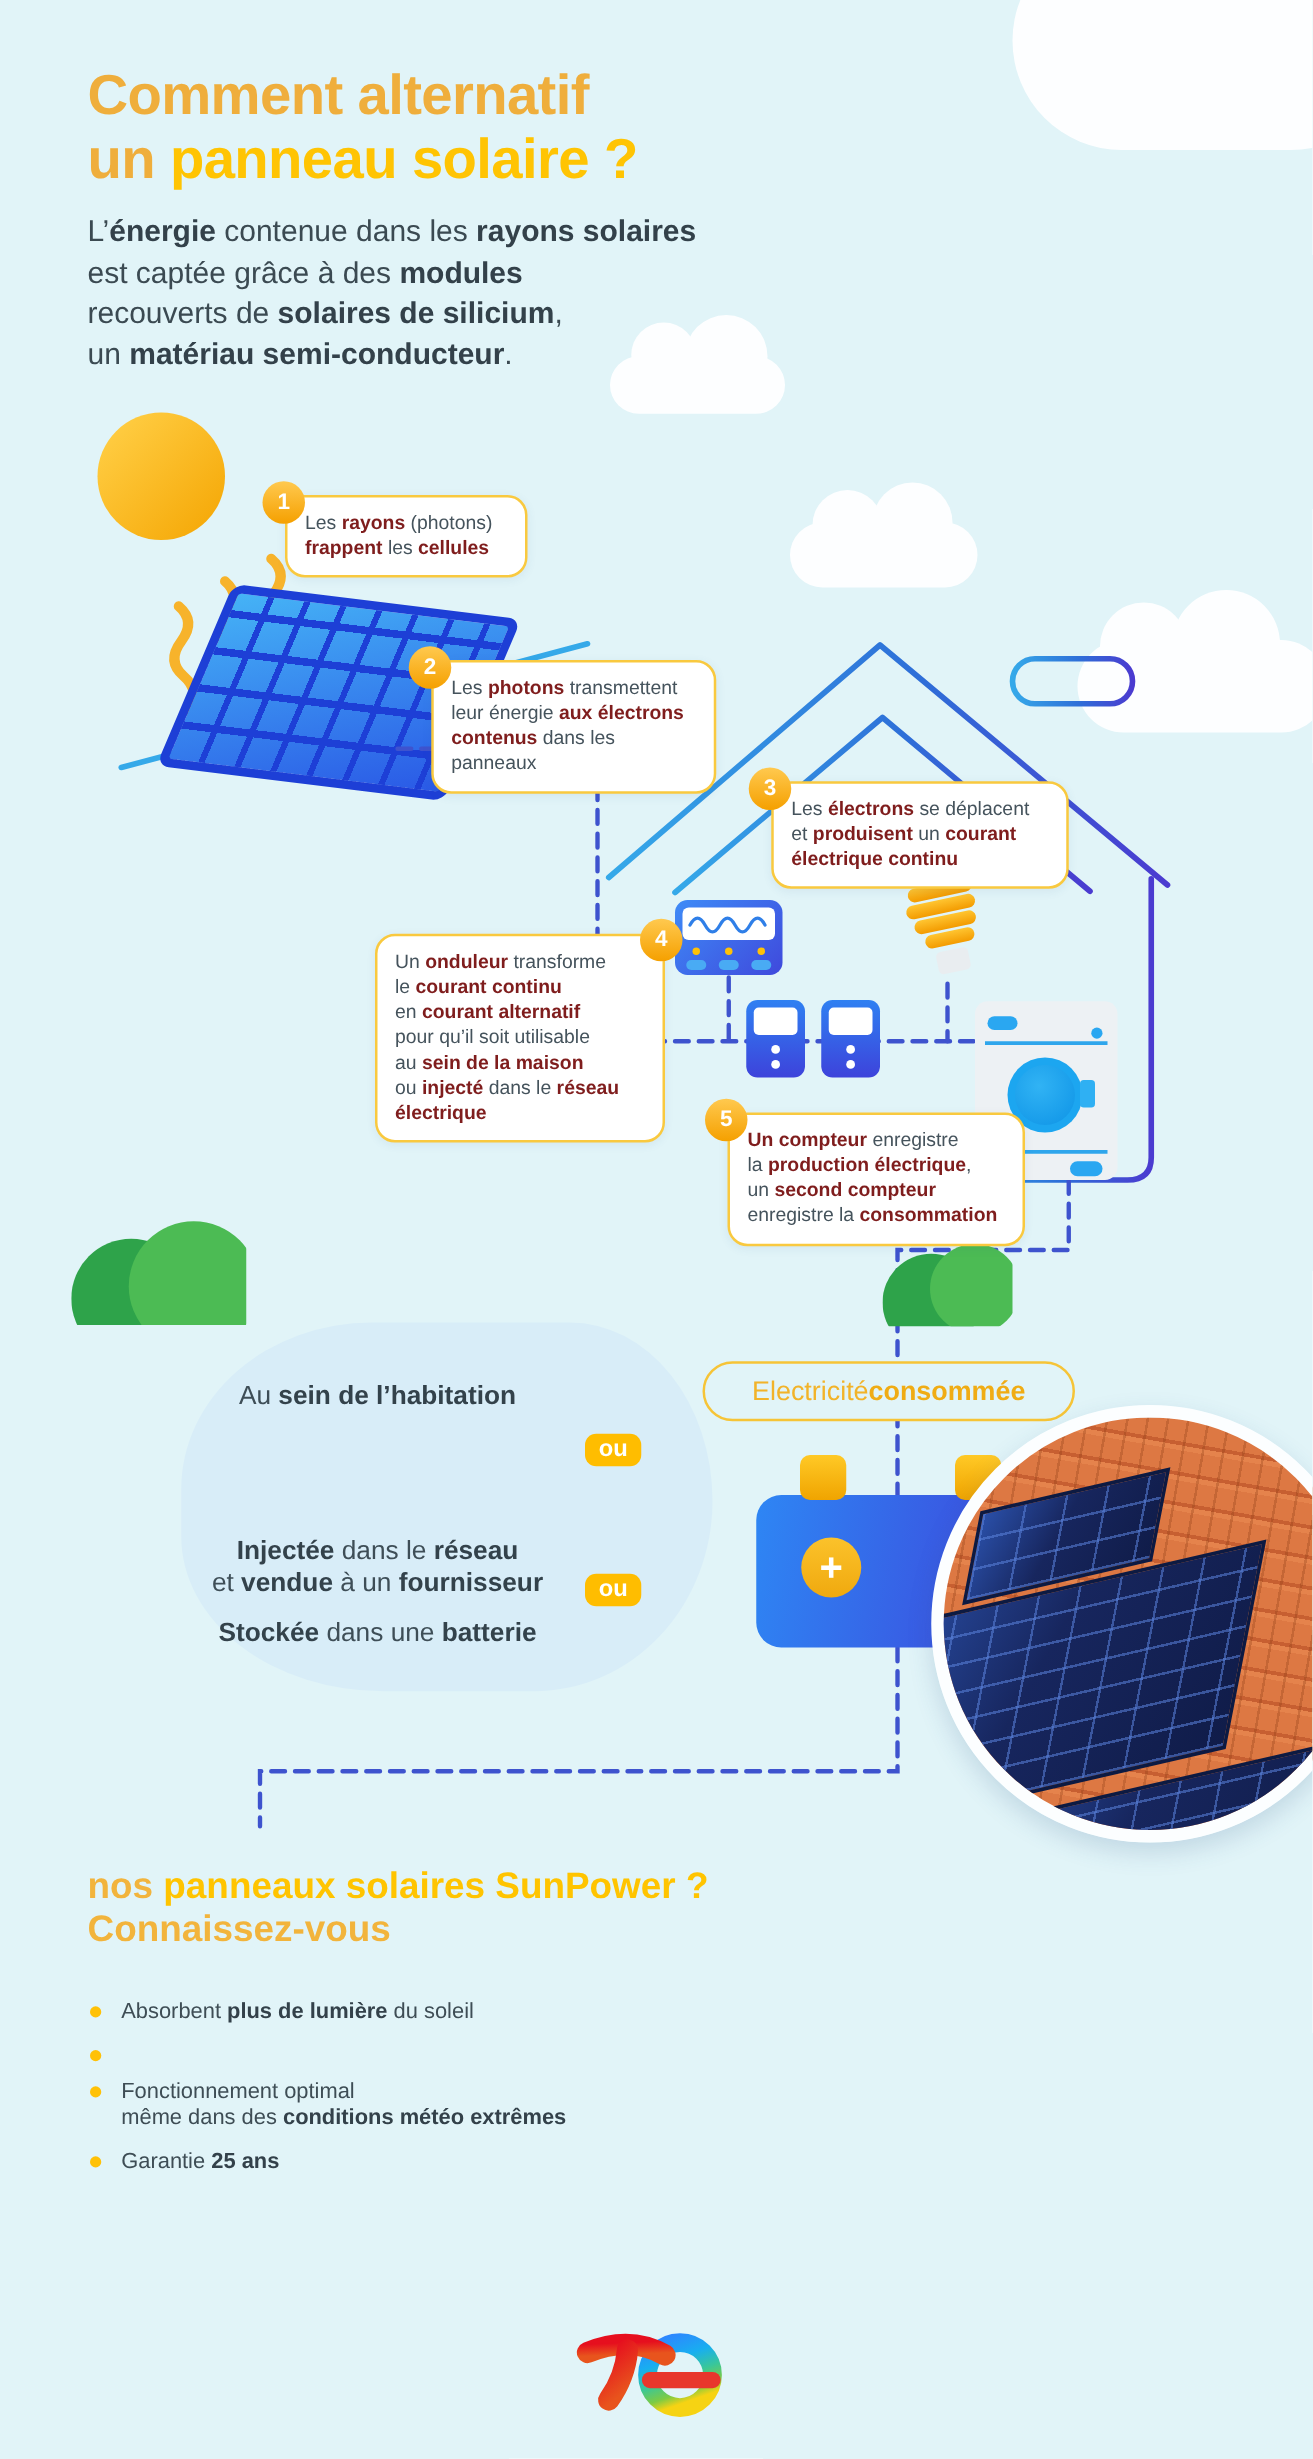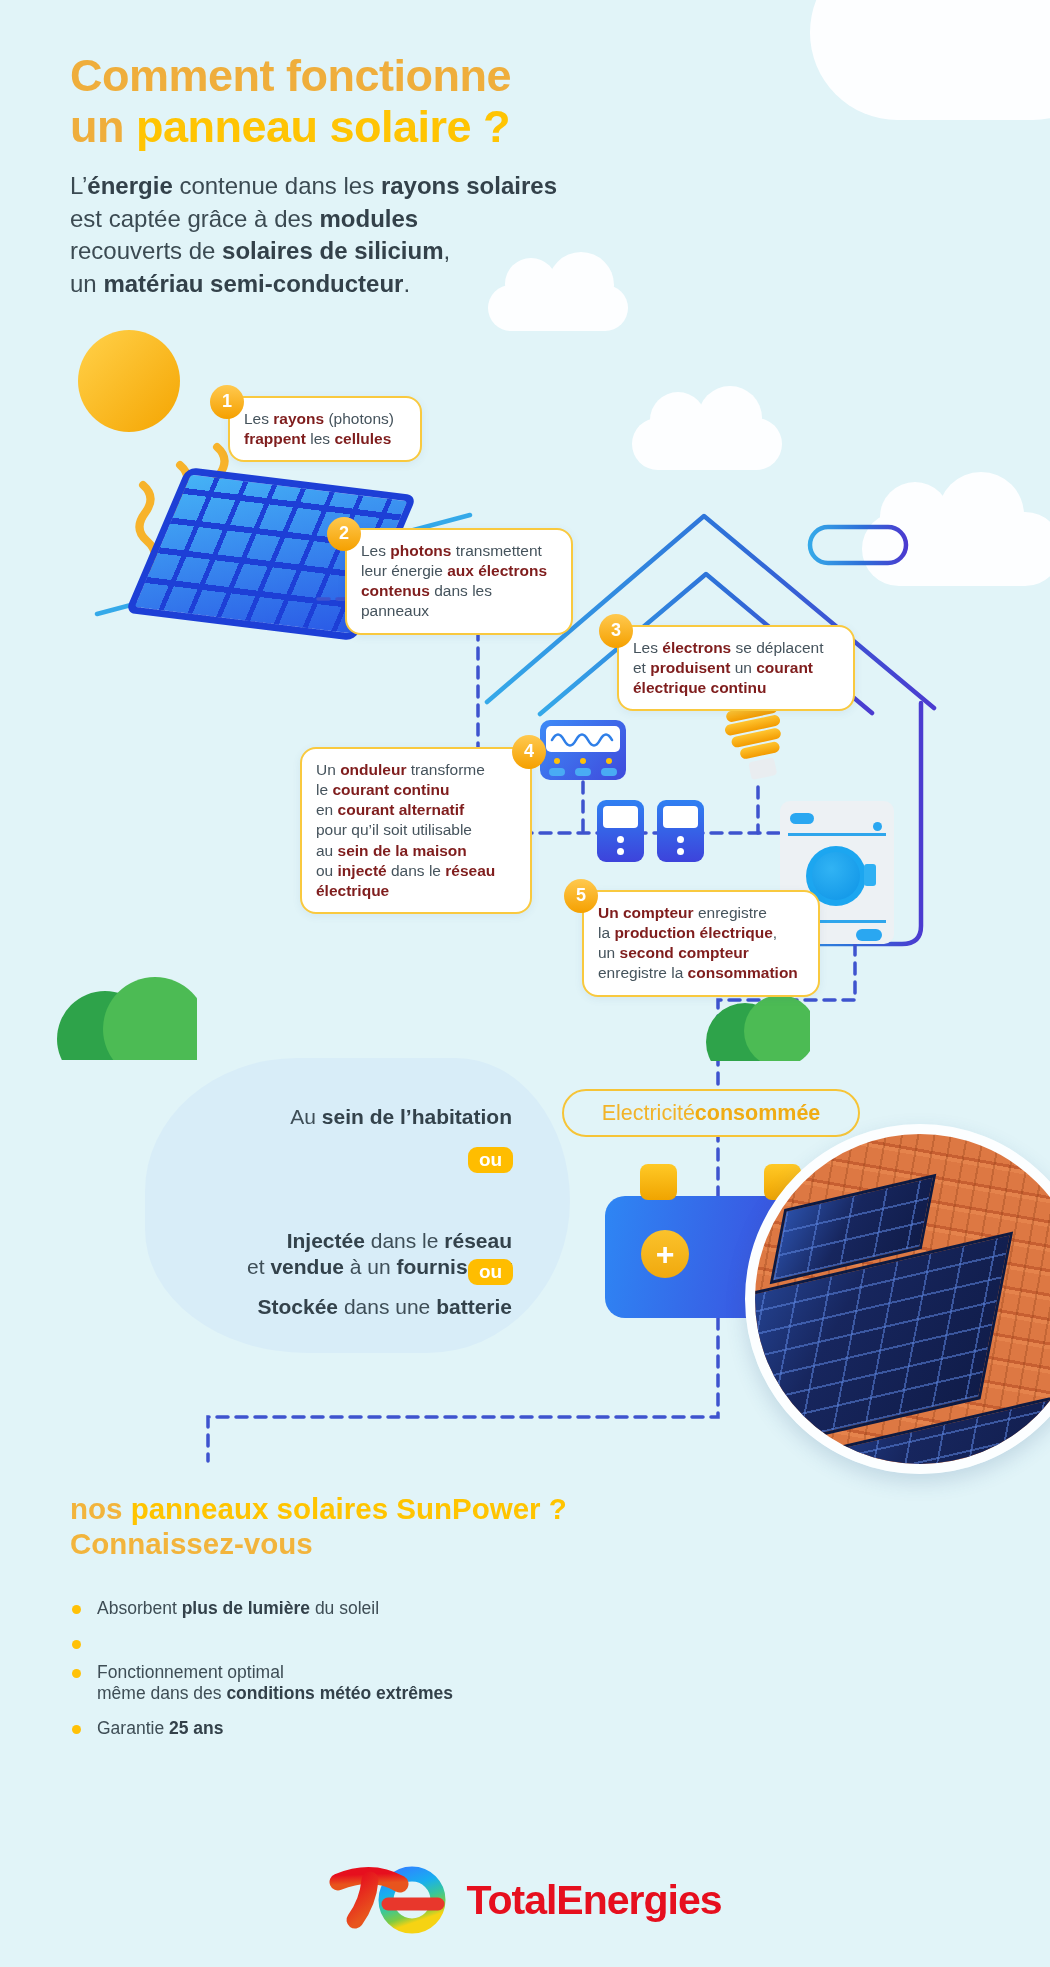--- a/index.html
+++ b/index.html
@@ -58,21 +58,21 @@
      background:radial-gradient(circle at 40% 35%,#31B3F4,#0D93E6);}
   .machine .notch{position:absolute;left:84px;top:63px;width:12px;height:22px;border-radius:3px;background:#2FB0F3;}
   .machine .hl2{position:absolute;left:8px;top:119px;width:98px;height:3px;background:#2FA6EC;}
   .machine .pill2{position:absolute;left:76px;top:128px;width:26px;height:12px;border-radius:6px;background:#2AA7F1;}
   .bulb-bar{position:absolute;height:11px;border-radius:6px;background:linear-gradient(180deg,#FFC531,#F39B00);}
   .bulb-base{position:absolute;left:18px;top:54px;width:26px;height:18px;border-radius:4px;background:#E9EDF0;}
 
   
   .blob{left:145px;top:1058px;width:425px;height:295px;background:#D8EDF8;z-index:20;
      border-radius:160px 120px 150px 170px / 140px 150px 160px 130px;}
-  .opt{position:absolute;right:538px;width:420px;text-align:right;font-size:21px;line-height:1.22;color:#3E4E57;z-index:25;}
+  .opt{position:absolute;right:538px;width:420px;text-align:center;font-size:21px;line-height:1.22;color:#3E4E57;z-index:25;}
   .opt b{color:#33424B;}
   .ou{position:absolute;background:#FFBD00;color:#fff;font-weight:800;font-size:19px;
       padding:2px 11px;border-radius:9px;z-index:25;}
   .pill{left:562px;top:1089px;width:294px;height:44px;border:2.5px solid #F6C437;border-radius:26px;
       background:#E1F4F8;z-index:25;display:flex;align-items:center;justify-content:center;
       font-size:21.5px;color:#F2B329;}
   .pill b{color:#F0AC14;font-weight:800;}
   .battery{left:605px;top:1196px;width:228px;height:122px;border-radius:20px;z-index:24;
       background:linear-gradient(100deg,#2E86F4 0%,#3D49DC 90%);}
   .term{position:absolute;top:-32px;width:37px;height:36px;border-radius:8px;
@@ -121,21 +121,21 @@
   <div class="cloud" style="left:505px;top:258px;width:52px;height:52px;"></div>
   <div class="cloud" style="left:548px;top:252px;width:66px;height:66px;"></div>
   <div class="cloud" style="left:632px;top:418px;width:150px;height:52px;"></div>
   <div class="cloud" style="left:650px;top:392px;width:56px;height:56px;"></div>
   <div class="cloud" style="left:698px;top:386px;width:64px;height:64px;"></div>
   <div class="cloud" style="left:862px;top:512px;width:200px;height:74px;"></div>
   <div class="cloud" style="left:880px;top:482px;width:70px;height:70px;"></div>
   <div class="cloud" style="left:938px;top:472px;width:86px;height:86px;"></div>
 
   <div class="abs title">
-    <div>Comment fonctionne</div>
+    <div>Comment alternatif</div>
     <div>un <b>panneau solaire ?</b></div>
   </div>
   <div class="abs intro">L’<b>énergie</b> contenue dans les <b>rayons solaires</b><br>est captée grâce à des <b>modules</b><br>recouverts de <b>solaires de silicium</b>,<br>un <b>matériau semi-conducteur</b>.</div>
 
   <div class="abs sun"></div>
   <svg class="abs" style="left:125px;top:425px;" width="150" height="190" viewBox="0 0 150 190">
     <g fill="none" stroke="#F7B32B" stroke-width="8" stroke-linecap="round">
       <path d="M18 60 q14 12 2 28 q-12 16 2 28 q14 12 4 28"></path>
       <path d="M55 40 q14 12 2 28 q-12 16 2 28 q14 12 4 28"></path>
       <path d="M92 22 q14 12 2 28 q-12 16 2 28 q14 12 4 28"></path>
@@ -308,16 +308,15 @@
         <linearGradient id="tg" x1="0" y1="0" x2=".3" y2="1">
           <stop offset="0" stop-color="#E60F1E"></stop>
             <stop offset="1" stop-color="#E8541D"></stop>
         </linearGradient>
       </defs>
       <circle cx="84" cy="42" r="26" fill="none" stroke="url(#eg)" stroke-width="15"></circle>
       <path d="M60 46 H110" stroke="#E8372C" stroke-width="13" stroke-linecap="round"></path>
       <path d="M10 24 Q44 10 72 26" fill="none" stroke="url(#tg)" stroke-width="17" stroke-linecap="round"></path>
       <path d="M42 22 Q40 44 27 62" fill="none" stroke="url(#tg)" stroke-width="17" stroke-linecap="round"></path>
     </svg>
-    <span class="wordmark">TotalEnergies</span>
   </div>
 
 </div>
 
 </body></html>

